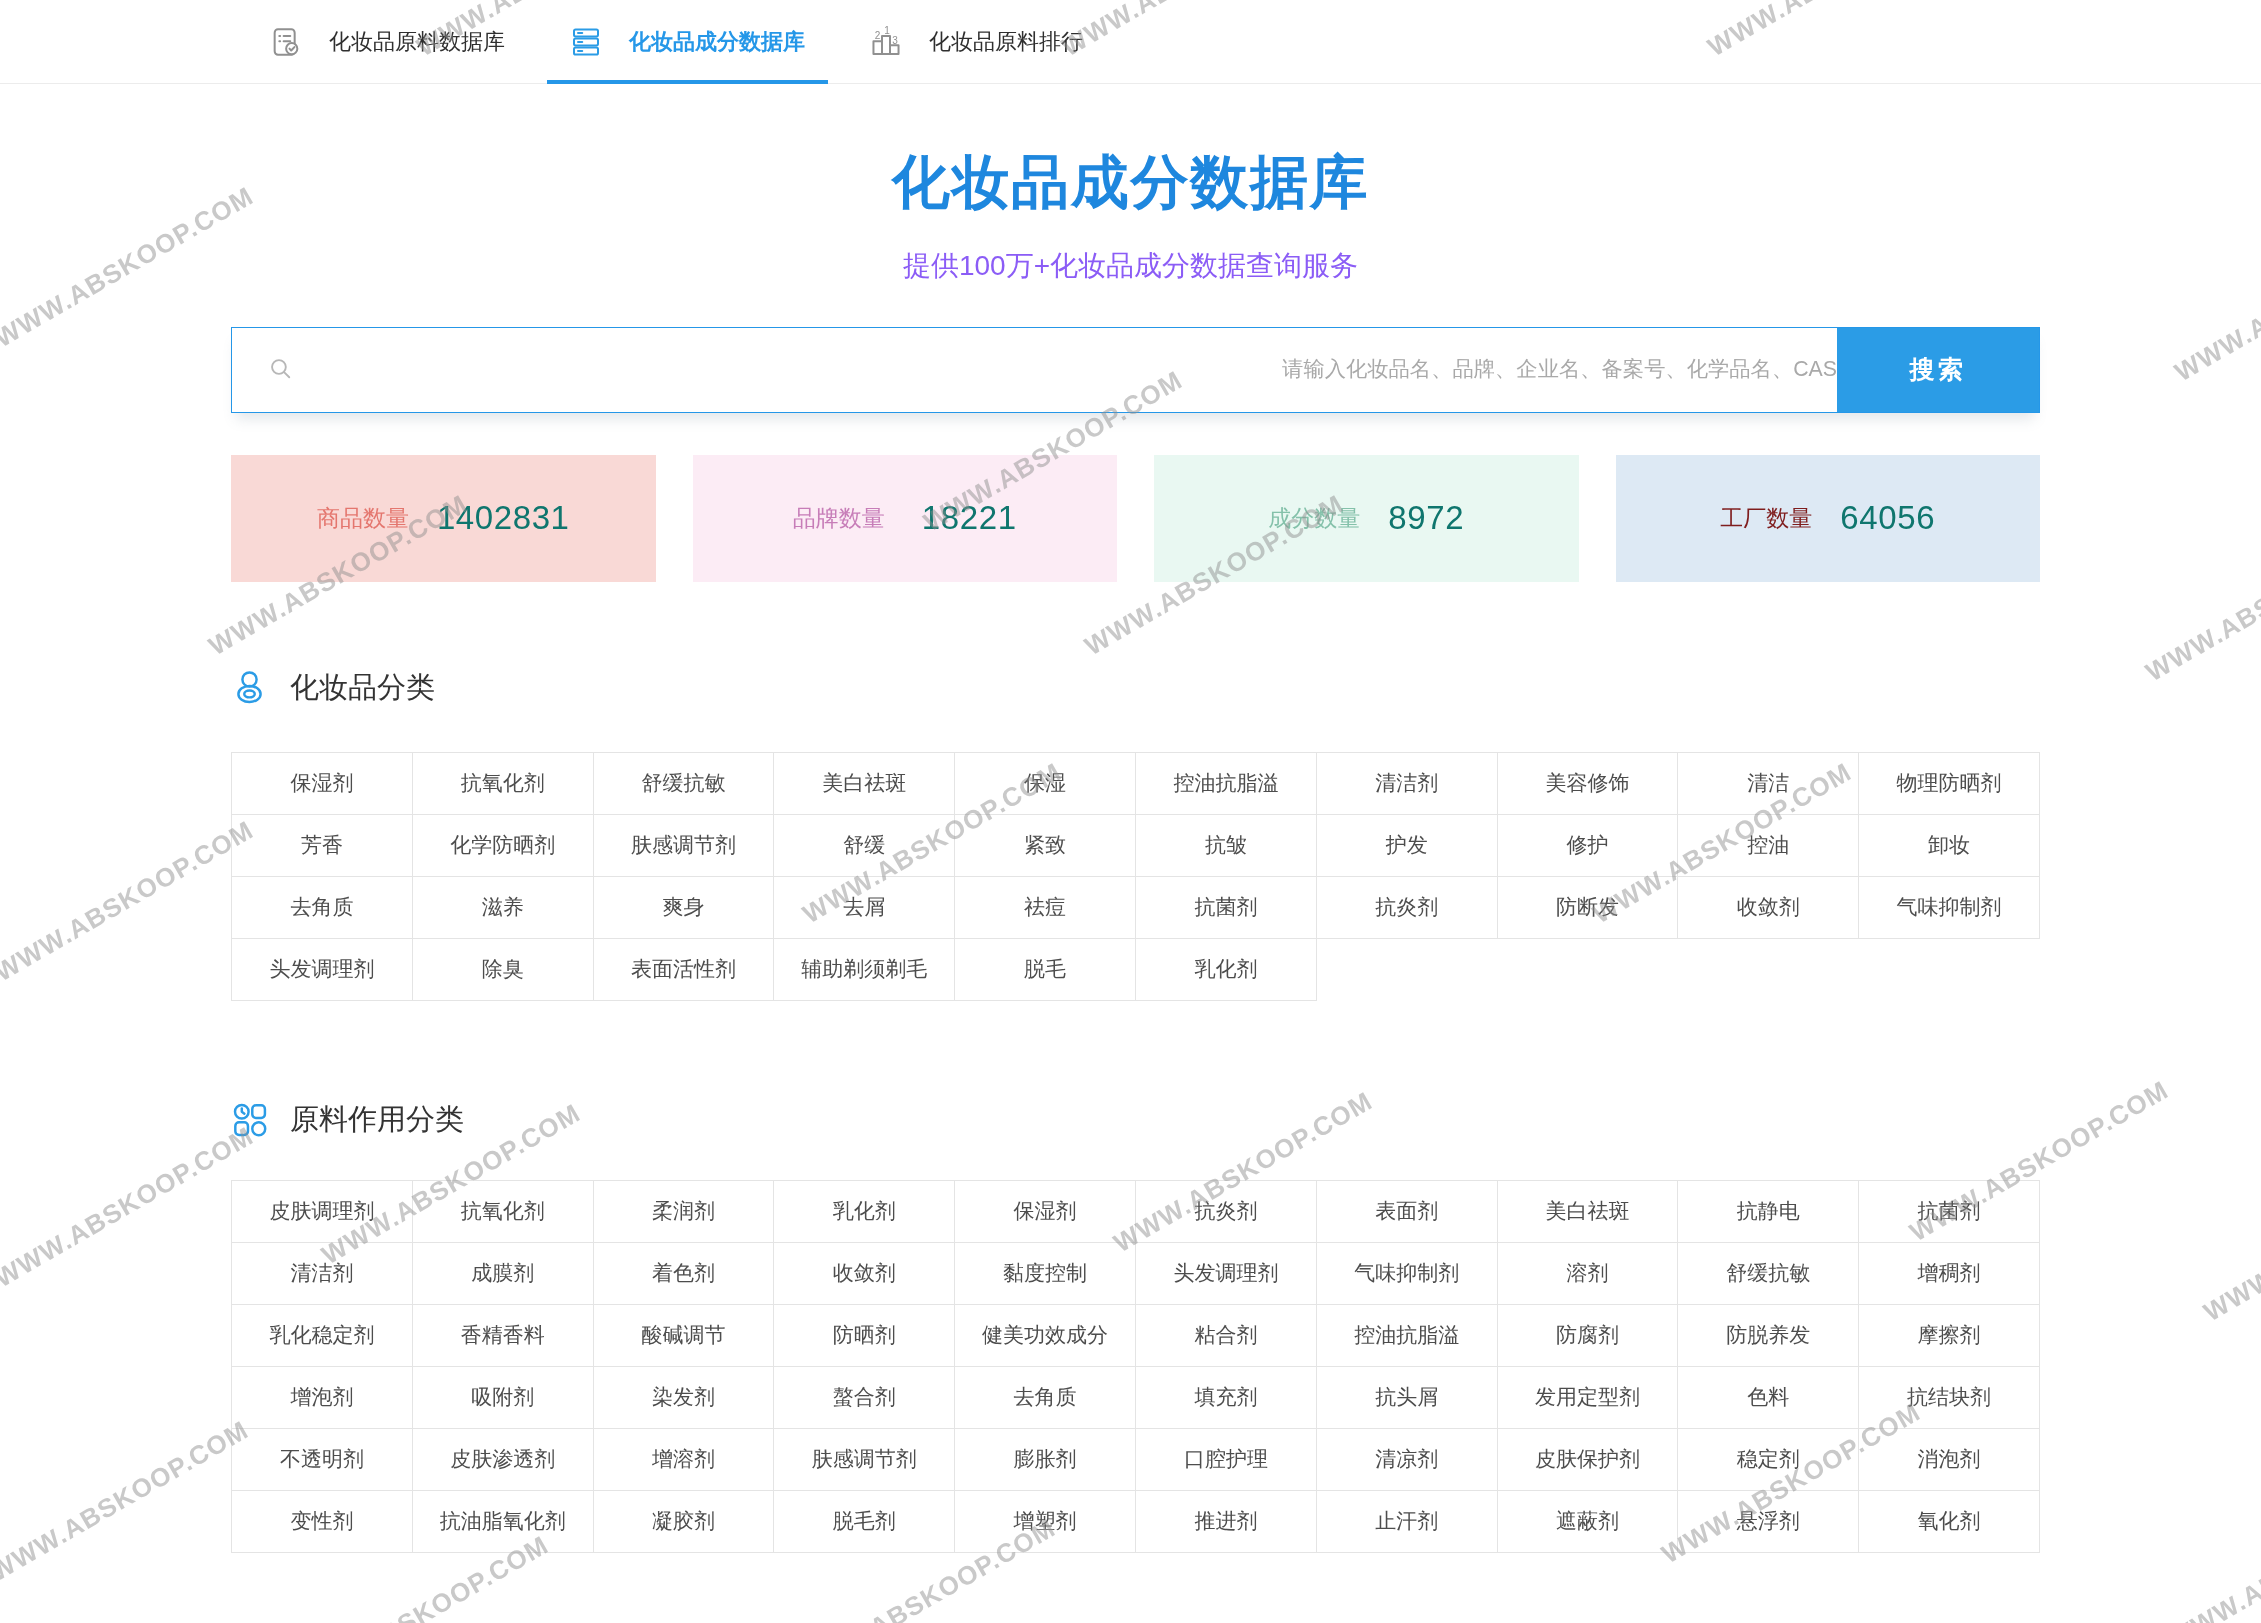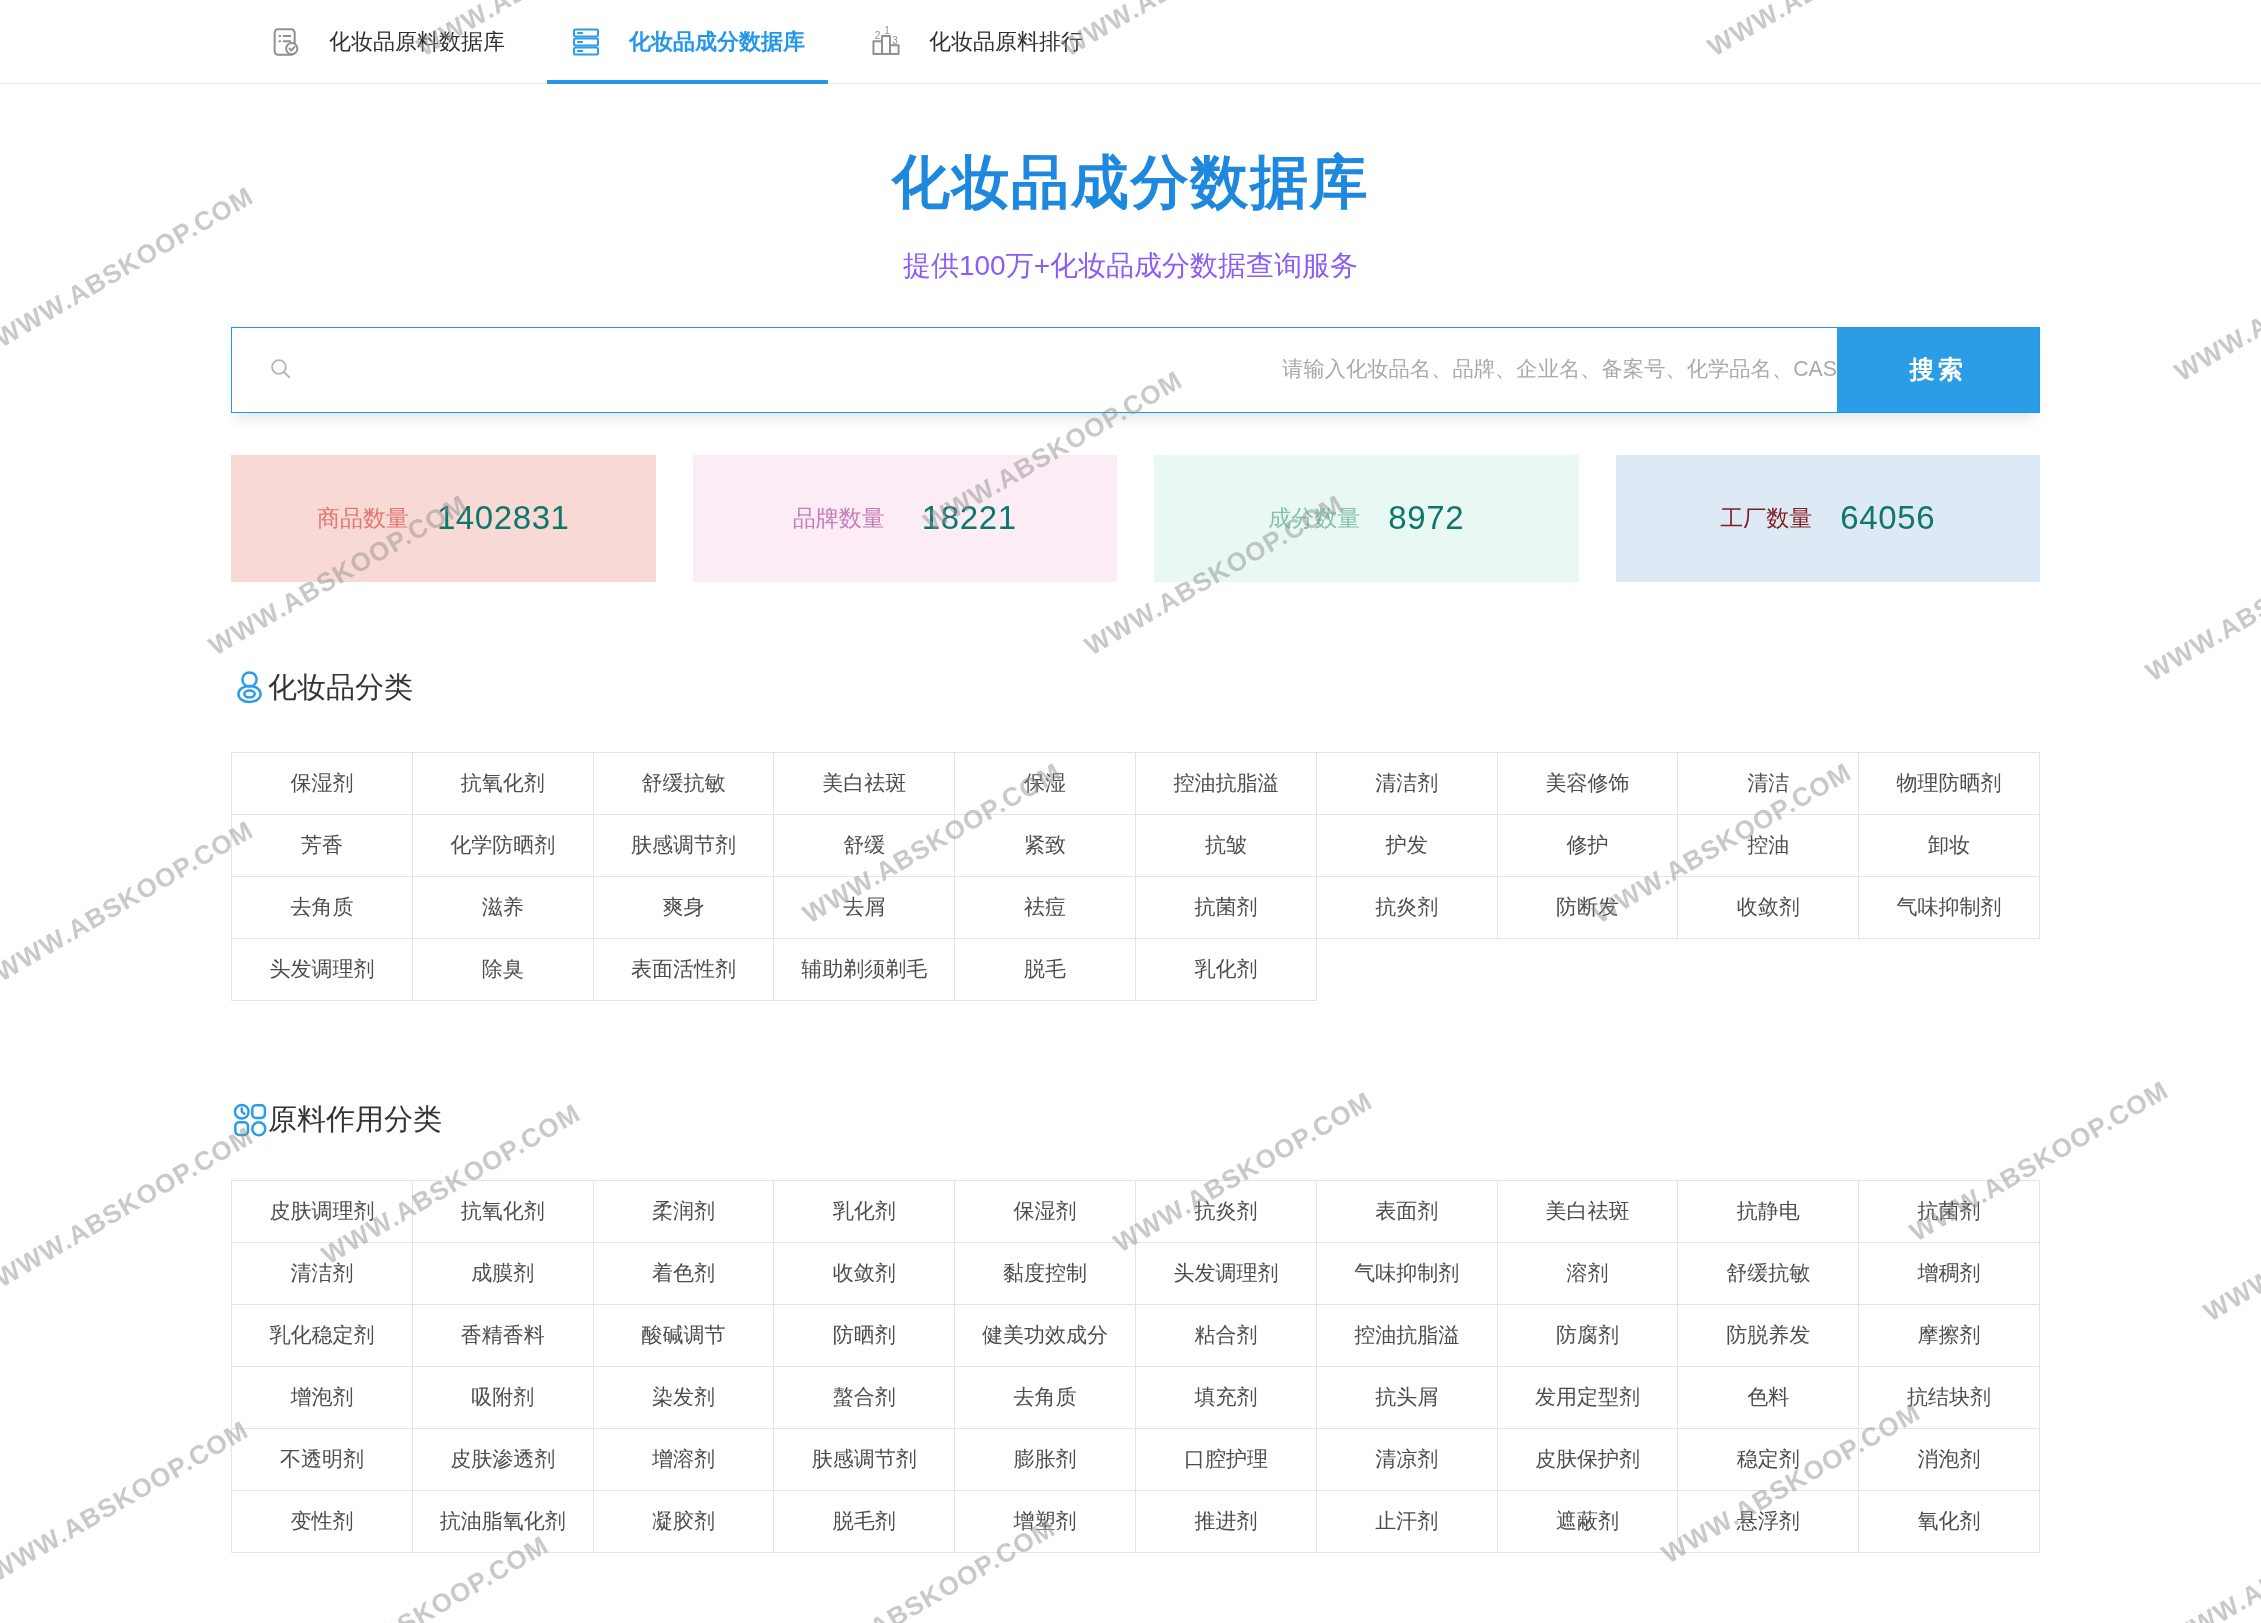--- a/index.html
+++ b/index.html
@@ -35,21 +35,21 @@
   .search-field svg{width:25px;height:25px;flex:none;}
   .search-input{flex:1;border:none;outline:none;font-size:21.3px;color:#7f1d1d;background:transparent;font-family:inherit;padding:0;text-align:right;}
   .search-input::placeholder{color:#a9a9a9;}
   .search-btn{width:202px;flex:none;border:none;background:#2b9ce6;color:#fff;font-size:25px;font-weight:bold;cursor:pointer;font-family:inherit;letter-spacing:3.5px;}
   
   .stats{margin-top:42px;display:flex;gap:37px;}
   .stat-card{flex:1;height:127px;display:flex;align-items:center;justify-content:center;gap:28px;}
   .stat-label{font-size:23px;}
   .stat-value{font-size:33px;color:#0f766e;letter-spacing:0.6px;}
   
-  .section-head{display:flex;align-items:center;margin-top:86px;}
+  .section-head{display:flex;align-items:center;gap:22px;margin-top:86px;}
   .section-head.second{margin-top:99px;}
   .sicon{width:37px;height:37px;display:block;flex:none;}
   .section-title{font-size:29px;color:#333;}
   .grid{margin-top:44px;display:grid;grid-template-columns:repeat(10,1fr);border-top:1.2px solid #e4e4e4;border-left:1.2px solid #e4e4e4;}
   .grid.second{margin-top:40px;}
   .cell{
     height:61px;border-right:1.2px solid #e4e4e4;border-bottom:1.2px solid #e4e4e4;
     display:flex;align-items:center;justify-content:center;font-size:21px;color:#4d4d4d;background:#fff;cursor:pointer;
   }
   .cell.empty{border:none;background:transparent;cursor:default;}

